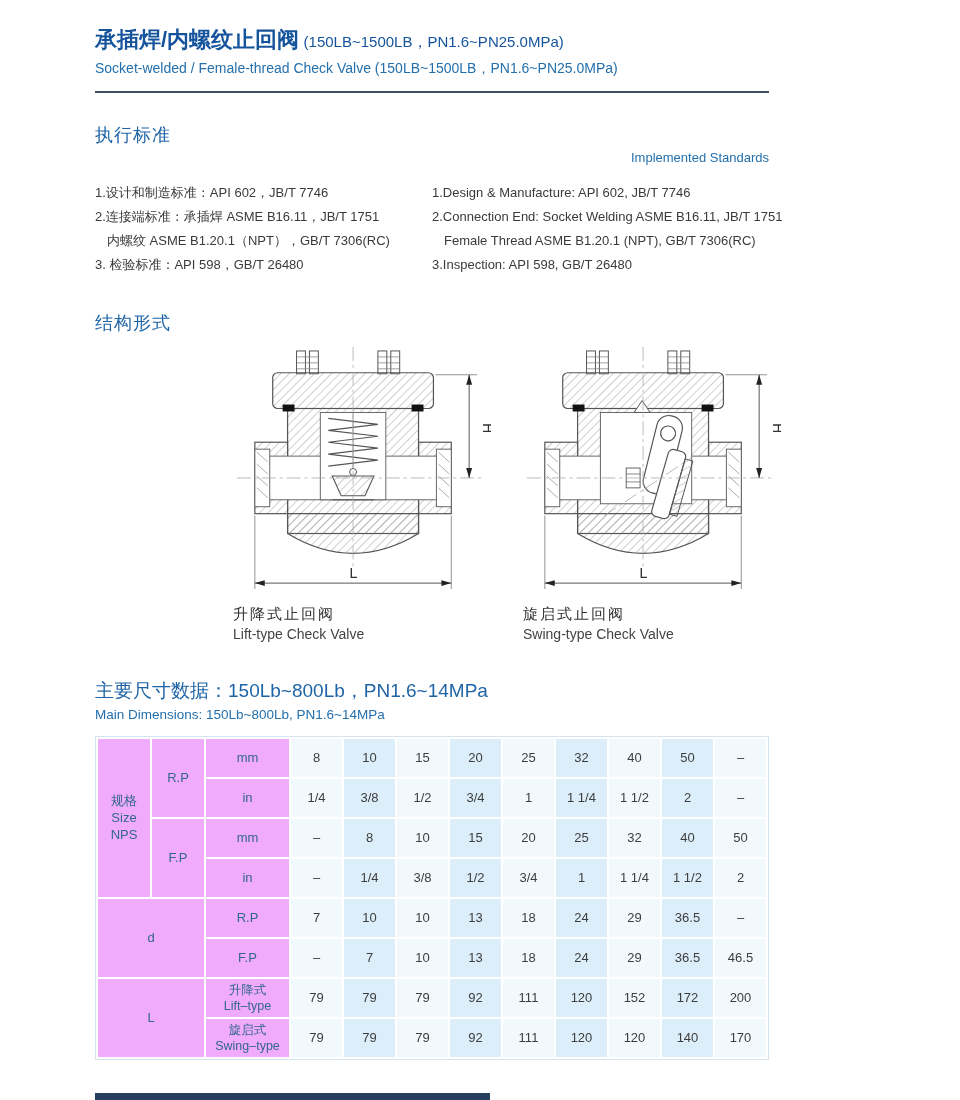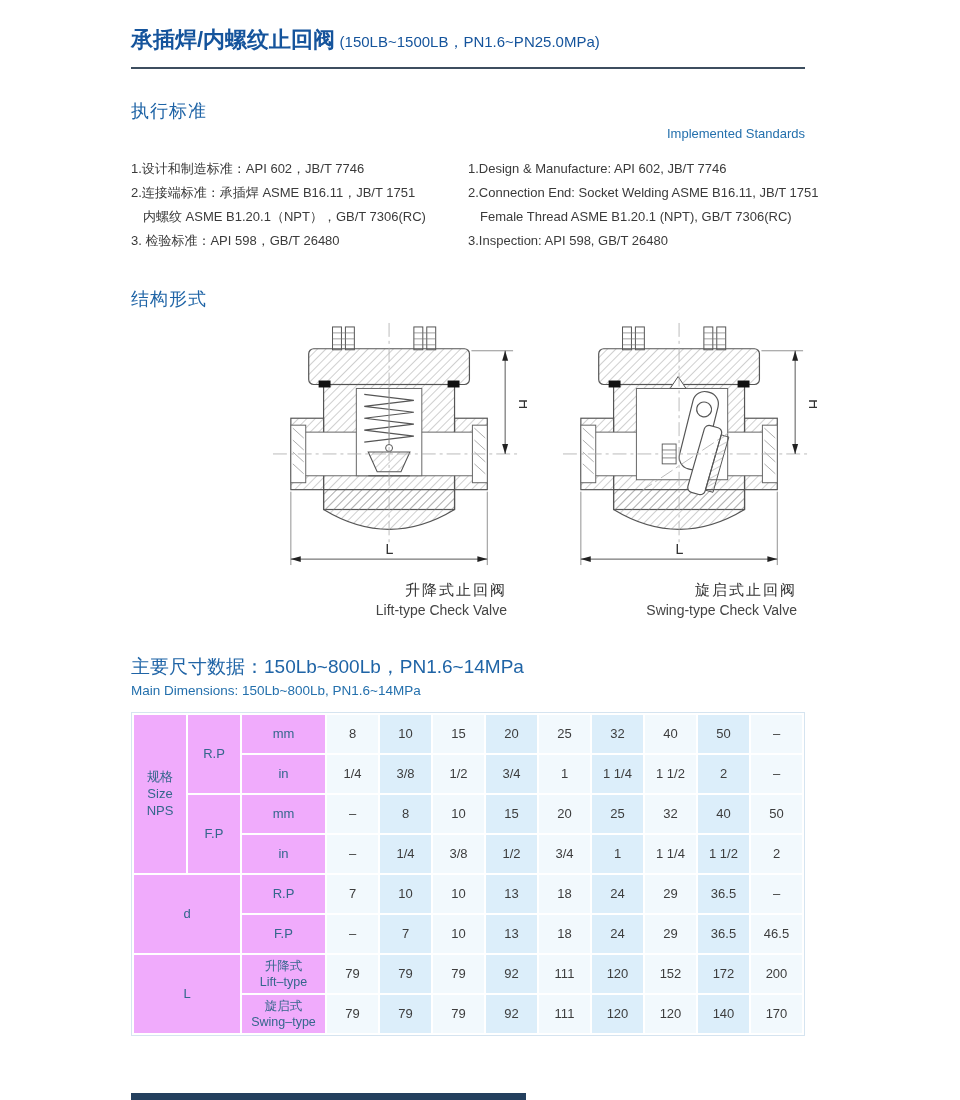--- a/index.html
+++ b/index.html
@@ -4,21 +4,20 @@
 <style>
   * { margin: 0; padding: 0; box-sizing: border-box; }
   html,body { background: #ffffff; }
   .page {
     position: relative;
     width: 864px; height: 1100px;
     background: #fff;
     overflow: hidden;
     font-family: "Liberation Sans", "DejaVu Sans", sans-serif;
     color: #3a3a3a;
-    margin-left: 36px;
   }
   .content { padding: 26px 95px 0 95px; }
 
   
   .title-line { line-height: 1.25; }
   .title-cn { font-size: 22px; font-weight: bold; color: #15549c; }
   .title-params { font-size: 15px; font-weight: normal; color: #15549c; }
   .title-en { font-size: 14px; color: #2470ad; margin-top: 6px; }
   .head-rule { border: none; border-top: 2px solid #3d4e5f; margin-top: 13px; }
 
@@ -29,21 +28,21 @@
 
   
   .std-cols { display: flex; margin-top: 16px; font-size: 13px; color: #3a3a3a; justify-content: center; }
   .std-col { width: 50%; }
   .std-col div { line-height: 24px; white-space: nowrap; }
   .std-col .indent { padding-left: 12px; }
 
   
   .diagrams { display: flex; gap: 32px; padding-left: 138px; margin-top: 10px; }
   .diagram-box { width: 258px; }
-  .caption { text-align: right; padding-right: 20px; margin-top: 4px; }
+  .caption { text-align: left; padding-right: 20px; margin-top: 4px; }
   .cap-cn { font-size: 15px; color: #333; letter-spacing: 2px; }
   .cap-en { font-size: 14px; color: #444; margin-top: 2px; }
 
   
   .dims-heading { margin-top: 36px; }
   .dims-cn { font-size: 19px; color: #1f64a6; font-weight: 500; }
   .dims-en { font-size: 13.5px; color: #2470ad; margin-top: 3px; }
 
   .tbl-wrap { margin-top: 14px; border: 1px solid #d5e4f0; }
   table.dims {
@@ -69,20 +68,21 @@
 </head>
 <body>
 
 <div class="page">
   <div class="content">
 
     <div class="title-line">
       <span class="title-cn">承插焊/内螺纹止回阀</span>
       <span class="title-params">(150LB~1500LB，PN1.6~PN25.0MPa)</span>
     </div>
+    <div class="title-en">Socket-welded / Female-thread Check Valve (150LB~1500LB，PN1.6~PN25.0MPa)</div>
     <hr class="head-rule">
 
     <div class="sec">
       <div class="sec-cn">执行标准</div>
       <div class="sec-en">Implemented Standards</div>
       <div class="std-cols">
         <div class="std-col">
           <div>1.设计和制造标准：API 602，JB/T 7746</div>
           <div>2.连接端标准：承插焊 ASME B16.11，JB/T 1751</div>
           <div class="indent">内螺纹 ASME B1.20.1（NPT），GB/T 7306(RC)</div>

